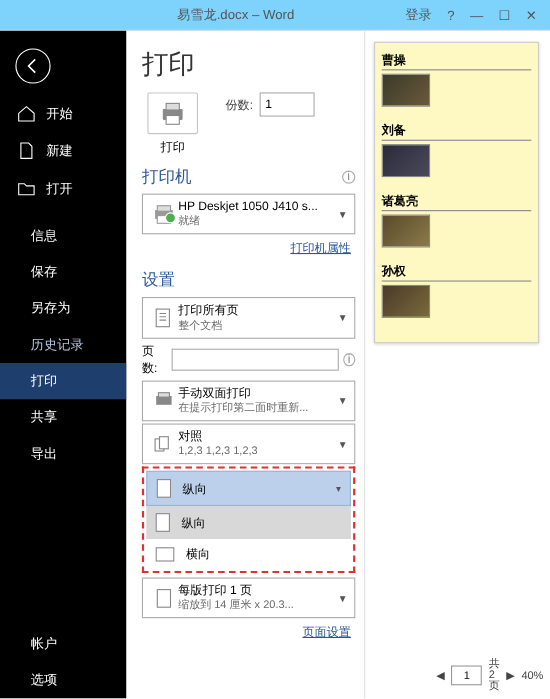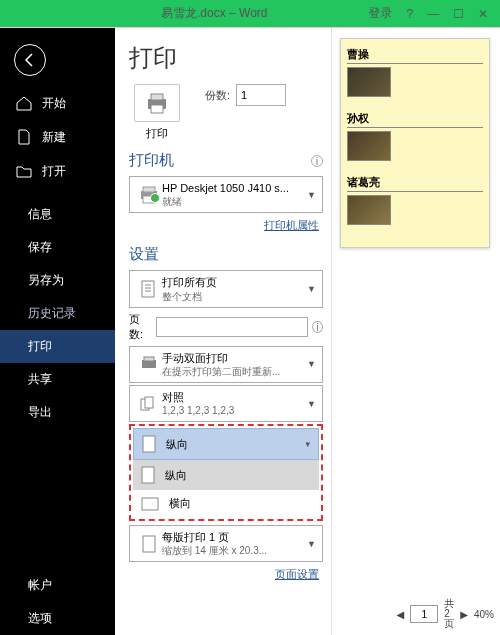--- a/index.html
+++ b/index.html
@@ -1,17 +1,17 @@
 <!DOCTYPE html>
 <html><head>
 <meta charset="utf-8">
 <style>
 * { margin: 0; padding: 0; box-sizing: border-box; font-family: "Microsoft YaHei", sans-serif; }
 body { width: 500px; height: 635px; overflow: hidden; background: #fff; }
-.titlebar { height: 28px; background: #22c55e; border-bottom: 1px solid #d4d4d4; display: flex; align-items: center; justify-content: flex-end; font-size: 12px; color: #555; }
+.titlebar { height: 28px; background: #7dd3fc; border-bottom: 1px solid #d4d4d4; display: flex; align-items: center; justify-content: flex-end; font-size: 12px; color: #555; }
 .title-center { flex: 1; text-align: center; }
 .title-right { display: flex; align-items: center; gap: 14px; padding-right: 12px; }
 .win-btn { font-size: 12px; color: #555; cursor: pointer; }
 .main { display: flex; height: 607px; }
 .sidebar { width: 115px; background: #000000; color: #fff; font-size: 12px; display: flex; flex-direction: column; }
 .back-btn { width: 32px; height: 32px; border: 1.5px solid #fff; border-radius: 50%; margin: 16px 0 10px 14px; display: flex; align-items: center; justify-content: center; cursor: pointer; }
 .side-item { padding: 8px 14px; display: flex; align-items: center; gap: 8px; cursor: pointer; }
 .side-item.sel { background: #1e3e6e; }
 .side-item.sub { padding-left: 28px; }
 .side-item.dim { color: #b8c8e0; }
@@ -262,29 +262,35 @@
 
     <div class="preview">
       <div class="doc-preview">
         <div class="doc-sec">
             <div class="doc-h">曹操</div>
             <div class="doc-img-row">
               <div class="thumb"></div>
             </div>
           </div>
         <div class="doc-sec">
-            <div class="doc-h">孙权</div>
+            <div class="doc-h">刘备</div>
             <div class="doc-img-row">
-              <div class="thumb t4"></div>
+              <div class="thumb t2"></div>
             </div>
           </div>
         <div class="doc-sec">
             <div class="doc-h">诸葛亮</div>
             <div class="doc-img-row">
               <div class="thumb t3"></div>
+            </div>
+          </div>
+        <div class="doc-sec">
+            <div class="doc-h">孙权</div>
+            <div class="doc-img-row">
+              <div class="thumb t4"></div>
             </div>
           </div>
       </div>
       <div class="footer-bar">
         <span>◀</span>
         <input class="page-box" value="1" style="">
         <span style="line-height:1;width:10px">共2页</span>
         <span>▶</span>
         <span>40%</span>
       </div>

